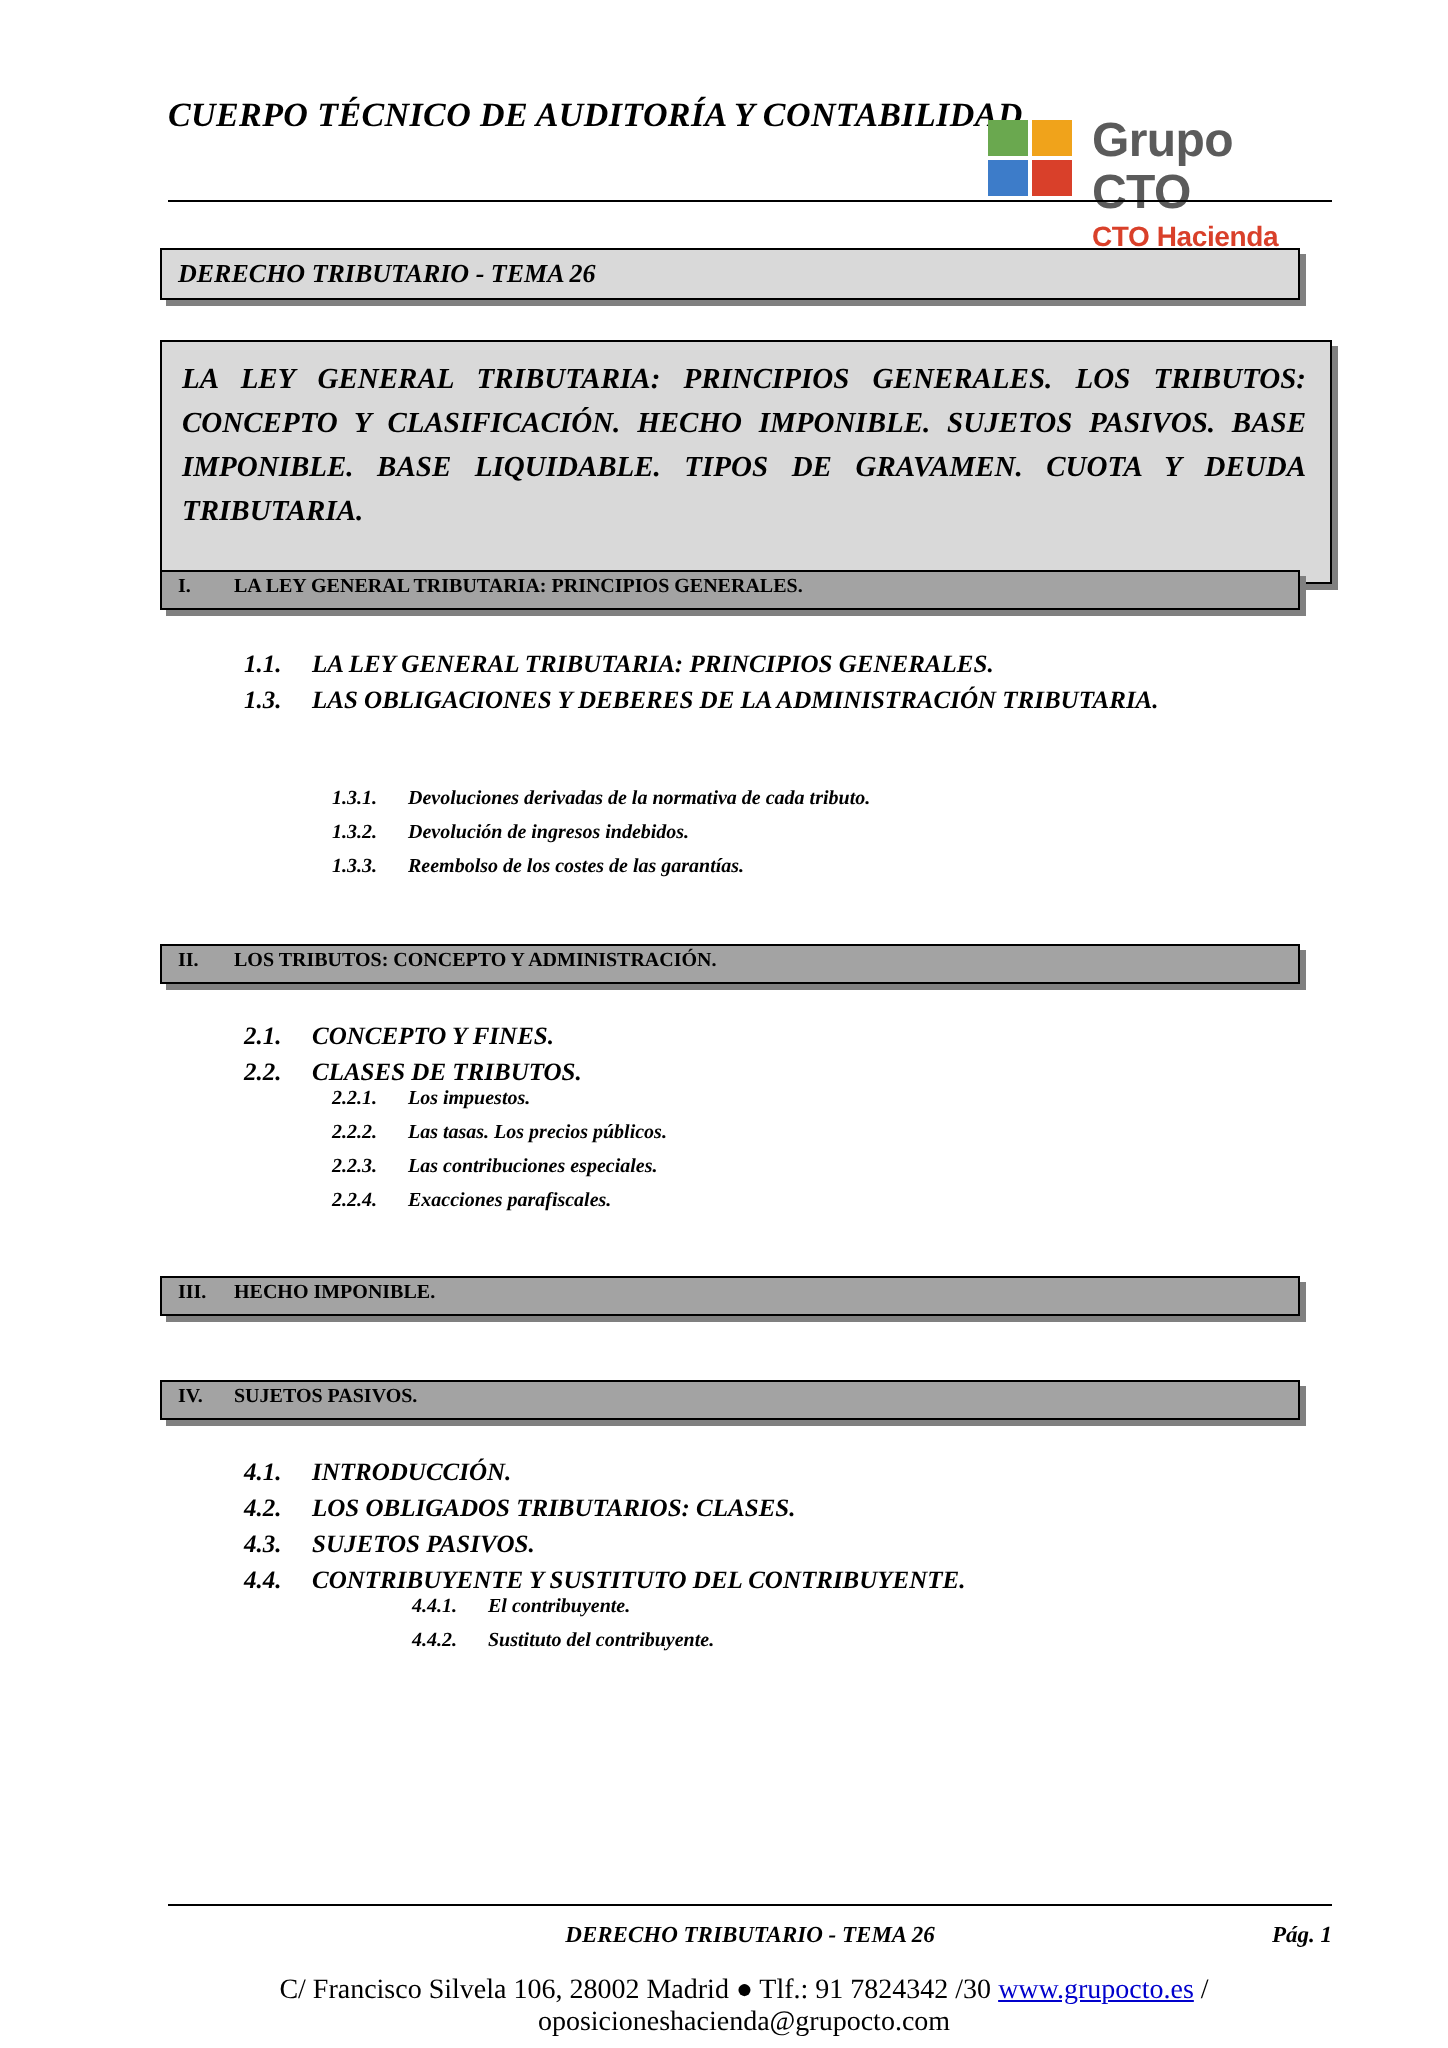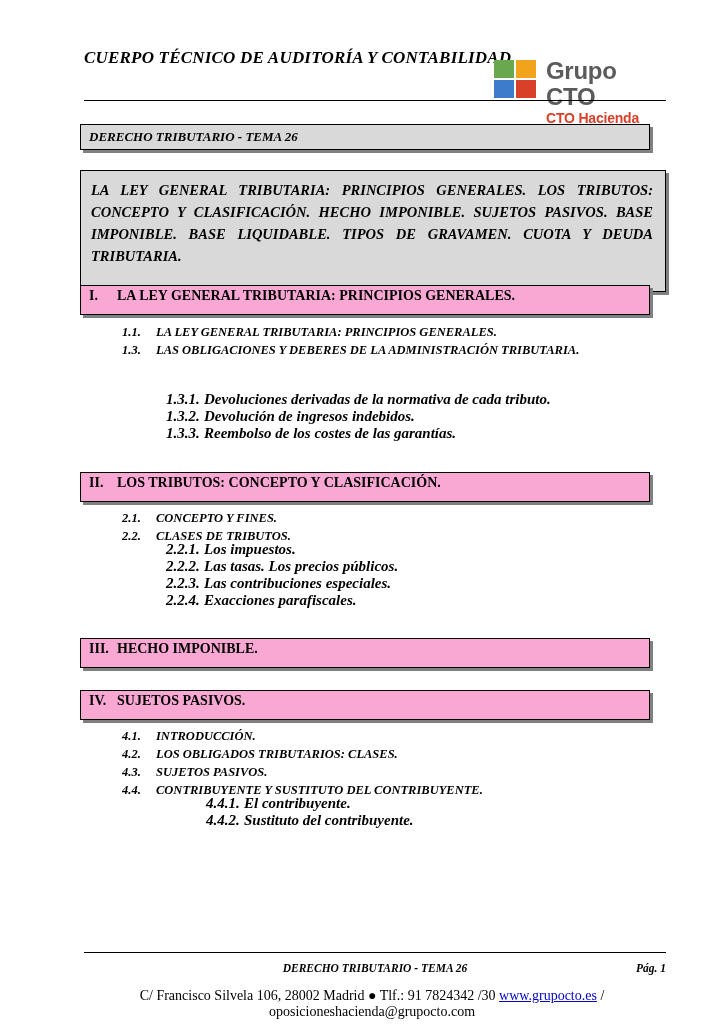--- a/index.html
+++ b/index.html
@@ -117,25 +117,25 @@
     text-align: justify;
   }
 
   
   .section-bar {
     position: absolute;
     left: 80px;
     right: 74px;
     box-sizing: border-box;
     border: 1px solid #000000;
-    background: #f9a8d4;
+    background: #a3a3a3;
     box-shadow: 3px 3px 0 #808080;
-    height: 30px;
+    height: 20px;
     padding: 2px 0 0 8px;
-    font-size: 14px;
+    font-size: 10px;
     font-weight: bold;
   }
   .section-bar .num {
     display: inline-block;
     width: 28px;
   }
 
   
   .lvl1 {
     position: absolute;
@@ -158,21 +158,21 @@
     flex: 1 1 auto;
   }
   .justify .txt {
     text-align: justify;
     text-align-last: left;
   }
   .lvl2 {
     position: absolute;
     left: 166px;
     right: 80px;
-    font-size: 15px;
+    font-size: 10px;
     font-weight: bold;
     font-style: italic;
     line-height: 17px;
   }
   .lvl2 .row {
     display: flex;
     align-items: flex-start;
   }
   .lvl2 .idx {
     flex: 0 0 38px;
@@ -269,21 +269,21 @@
       <span class="idx">1.3.2.</span>
       <span class="txt">Devolución de ingresos indebidos.</span>
     </div>
     <div class="row">
       <span class="idx">1.3.3.</span>
       <span class="txt">Reembolso de los costes de las garantías.</span>
     </div>
   </div>
 
   <div class="section-bar" style="top:472px;">
-    <span class="num">II.</span><span>LOS TRIBUTOS: CONCEPTO Y CLASIFICACIÓN.</span>
+    <span class="num">II.</span><span>LOS TRIBUTOS: CONCEPTO Y ADMINISTRACIÓN.</span>
   </div>
   <div class="lvl1" style="top:509px;">
     <div class="row">
       <span class="idx">2.1.</span>
       <span class="txt">CONCEPTO Y FINES.</span>
     </div>
     <div class="row">
       <span class="idx">2.2.</span>
       <span class="txt">CLASES DE TRIBUTOS.</span>
     </div>

